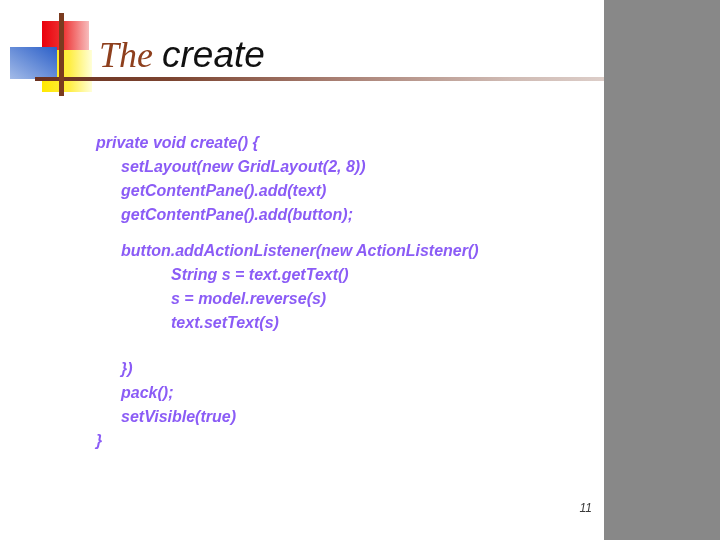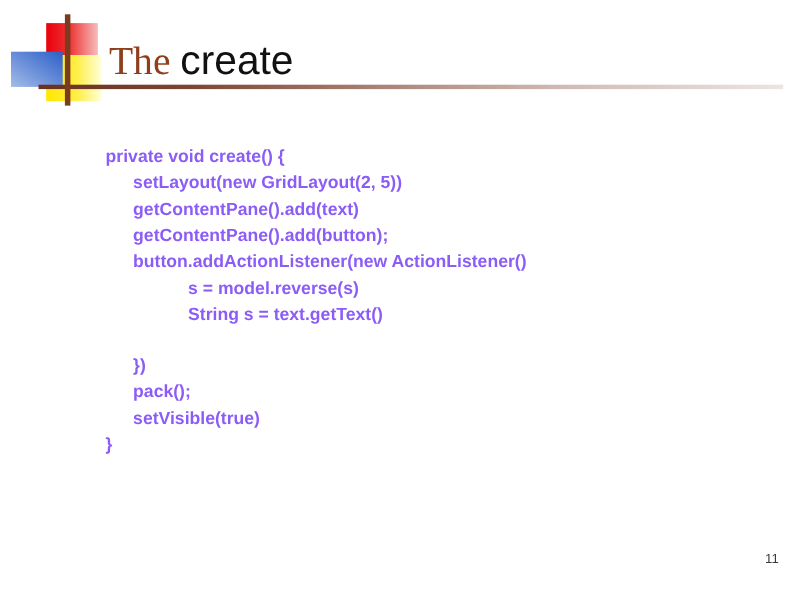--- a/index.html
+++ b/index.html
@@ -1,18 +1,18 @@
 <!DOCTYPE html>
 <html><head>
 <meta charset="utf-8">
 <style>
   html,body{margin:0;padding:0;background:#888;}
   .slide{
-    position:relative;width:720px;height:540px;background:#ffffff;
-    overflow:hidden;font-family:"Liberation Sans",sans-serif;
+    position:relative;width:604px;height:540px;background:#ffffff;
+    overflow:hidden;font-family:"Liberation Sans",sans-serif;font-style:italic;
   }
   
   .sq{position:absolute;}
   .sq-red{left:42px;top:21px;width:47px;height:29px;
     background:linear-gradient(90deg,#ea000c 0%,#ee3333 45%,#f7bcbc 100%);z-index:1;}
   .sq-yellow{left:42px;top:50px;width:50px;height:42px;
     background:linear-gradient(90deg,#ffe800 0%,#ffee44 55%,#ffffd8 100%);z-index:2;}
   .sq-blue{left:10px;top:47px;width:47px;height:32px;
     background:linear-gradient(to left bottom,#2b5fc8,#a3bbe8);z-index:3;}
   .bar-vertical{position:absolute;left:59px;top:13px;width:5px;height:83px;
@@ -23,21 +23,21 @@
   
   .title{position:absolute;left:99px;top:34px;display:flex;align-items:baseline;
     column-gap:9px;white-space:nowrap;z-index:6;}
   .title .serif{font-family:"Liberation Serif",serif;font-size:36px;color:#8e3f1d;}
   .title .sans{font-family:"Liberation Sans",sans-serif;font-size:37px;color:#111111;text-align:center;}
   
   .code{position:absolute;left:96px;top:131px;color:#8b5cf6;
     font-family:"Liberation Sans",sans-serif;font-weight:bold;font-size:16px;
     line-height:24px;white-space:nowrap;z-index:6;}
   .code-block{margin:0;}
-  .code-block.gap-small{}
+  .code-block.gap-small{margin-top:12px;}
   .code-block.gap-large{margin-top:22px;}
   .ind1{padding-left:25px;}
   .ind2{padding-left:50px;}
   .ind3{padding-left:75px;}
   
   .page-number{position:absolute;right:12px;top:501px;font-size:12px;color:#3a3a3a;
     font-family:"Liberation Sans",sans-serif;z-index:6;}
 </style>
 </head>
 <body>
@@ -51,28 +51,29 @@
   <div class="bar-vertical"></div>
 
   <div class="title">
     <span class="serif">The</span>
     <span class="sans">create</span>
   </div>
 
   <div class="code">
     <div class="code-block">
       <div class="line">private void create() {</div>
-      <div class="line ind1">setLayout(new GridLayout(2, 5))</div>
+      <div class="line ind1">setLayout(new GridLayout(2, 8))</div>
       <div class="line ind1">getContentPane().add(text)</div>
       <div class="line ind1">getContentPane().add(button);</div>
     </div>
     <div class="code-block gap-small">
       <div class="line ind1">button.addActionListener(new ActionListener()</div>
+      <div class="line ind3">String s = text.getText()</div>
       <div class="line ind3">s = model.reverse(s)</div>
-      <div class="line ind3">String s = text.getText()</div>
+      <div class="line ind3">text.setText(s)</div>
     </div>
     <div class="code-block gap-large">
       <div class="line ind1">})</div>
       <div class="line ind1">pack();</div>
       <div class="line ind1">setVisible(true)</div>
       <div class="line">}</div>
     </div>
   </div>
 
   <div class="page-number">11</div>

